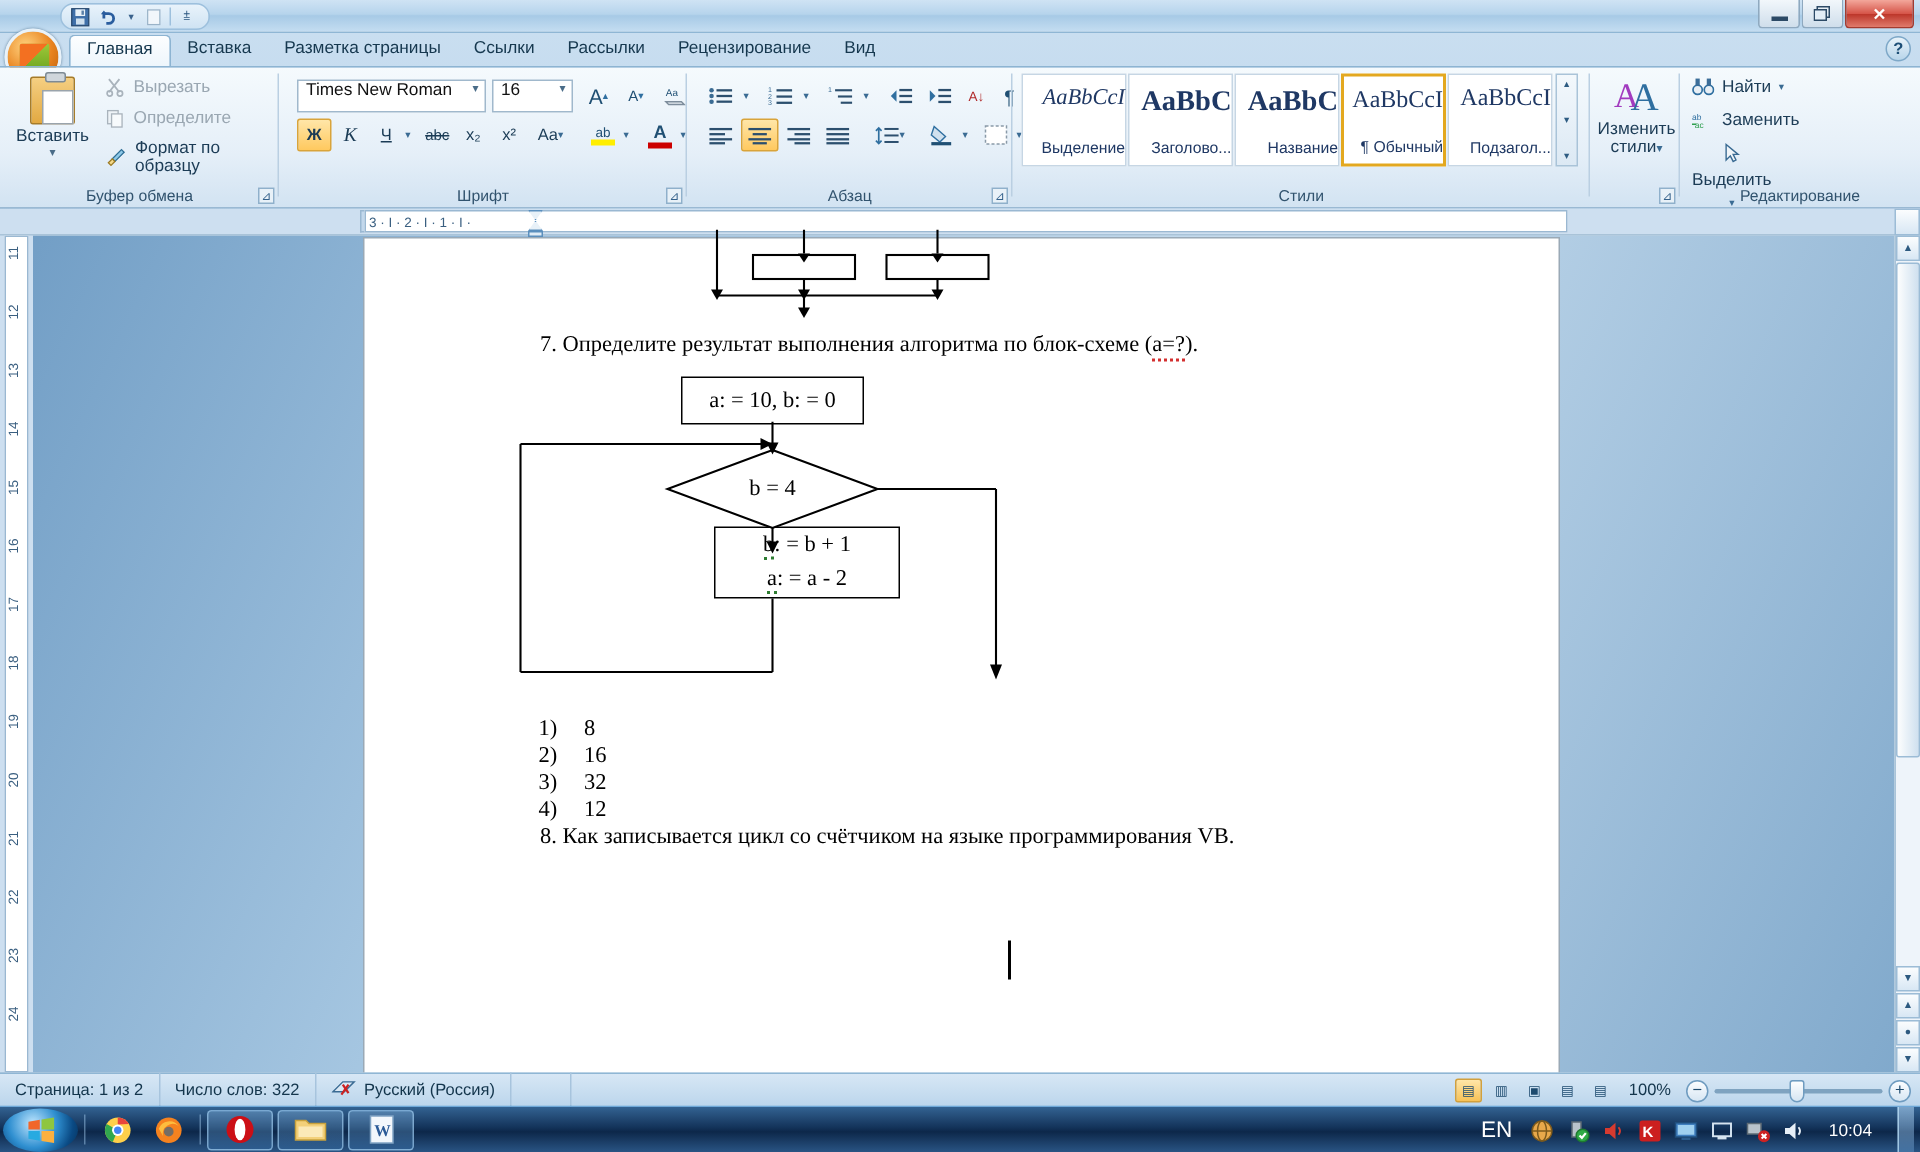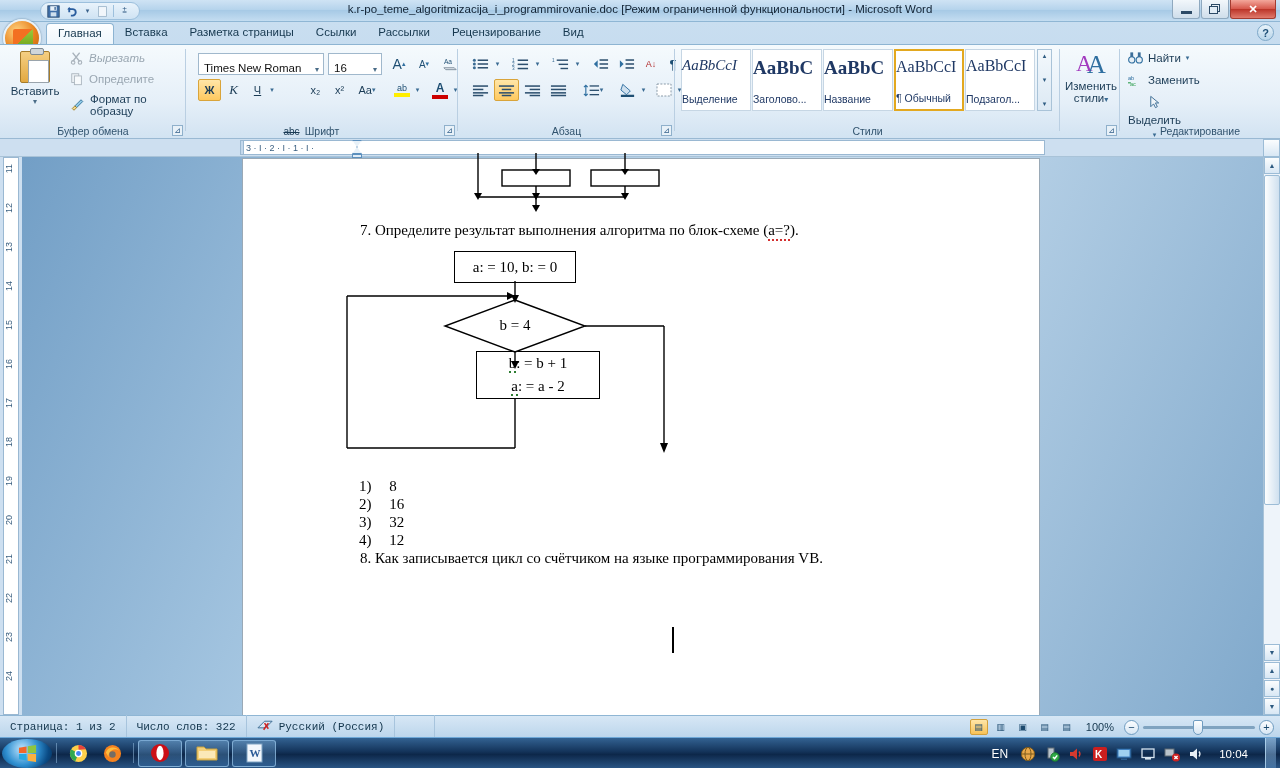--- a/index.html
+++ b/index.html
@@ -121,37 +121,37 @@
   }
   .paste-icon:after {
     content: ""; position: absolute; left: 7px; top: 8px; width: 19px; height: 21px;
     background: #fff; border: 1px solid #9aa4ac;
   }
   .small-cmd { position: absolute; display: flex; align-items: center; gap: 5px; }
 
   
   .ctl {
     position: absolute; background: #fff; border: 1px solid #a0b8cc;
-    display: flex; align-items: flex-end; font-size: 11.5px; color: #111;
+    display: flex; align-items: flex-start; font-size: 11.5px; color: #111;
   }
   .ctl .caret { margin-left: auto; margin-right: 4px; color: #4a6c88; font-size: 8px; }
   .sqbtn {
     position: absolute; width: 23px; height: 22px;
     display: flex; align-items: center; justify-content: center;
     font-size: 11px; color: #1a3b55;
   }
   .sqbtn.on {
     background: linear-gradient(to bottom,#ffe6a8,#ffc95f);
     border: 1px solid #d9a43a; border-radius: 2px;
   }
 
   
   .stylebox {
     position: absolute; top: 4px; width: 70px; height: 62px;
-    background: #fff; border: 1px solid #c6d6e4; text-align: left;
+    background: #fff; border: 1px solid #c6d6e4; text-align: right;
   }
   .stylebox.sel { border: 2px solid #e3a81f; box-shadow: inset 0 0 0 1px #fff; }
   .style-sample { margin-top: 7px; font-size: 15px; color: #1f3864; }
   .style-name { position: absolute; bottom: 5px; left: 0; width: 100%; font-size: 10.5px; color: #1f3864; }
   .gal-scroll {
     position: absolute; top: 4px; width: 15px; height: 62px;
     background: linear-gradient(to bottom,#f3f8fc,#dce9f4);
     border: 1px solid #a9c3d8;
     display: flex; flex-direction: column; justify-content: space-between; align-items: center;
     font-size: 7px; color: #2e5c82; padding: 2px 0;
@@ -217,21 +217,21 @@
   }
 
   
   .statusbar {
     position: absolute; left: 0; top: 715px; width: 1280px; height: 22px;
     background: linear-gradient(to bottom,#d7e7f5,#bcd6ec);
     border-top: 1px solid #8fb6d4;
     display: flex; align-items: center; font-size: 11px; color: #13354c;
   }
   .sb-item { padding: 12px 10px; height: 22px; display: flex; align-items: center; gap: 5px;
-    border-right: 1px solid #a7c4dd; font-family: Liberation Mono, monospace; }
+    border-right: 1px solid #a7c4dd; }
   .sb-right { position: absolute; right: 6px; top: 0; height: 22px; display: flex; align-items: center; gap: 4px; }
   .viewbtn { width: 18px; height: 16px; border: 1px solid transparent;
     display: flex; align-items: center; justify-content: center; font-size: 9px; color: #1d4a6e; }
   .viewbtn.on { background: linear-gradient(to bottom,#ffe6a8,#f7c257); border-color: #d2a03c; border-radius: 2px; }
   .zoomtrack { width: 112px; height: 3px; background: #7fa3c0; border-radius: 2px; position: relative; }
   .zoomthumb { position: absolute; left: 50px; top: -6px; width: 10px; height: 15px;
     background: linear-gradient(to bottom,#fdfefe,#d6e5f2); border: 1px solid #6f9cc0; border-radius: 2px 2px 5px 5px; }
   .circbtn { width: 15px; height: 15px; border-radius: 50%; border: 1px solid #6f9cc0;
     background: linear-gradient(to bottom,#fbfdff,#d7e6f3); display: flex; align-items: center;
     justify-content: center; font-size: 11px; color: #1d4a6e; line-height: 1; }
@@ -286,21 +286,20 @@
       </div>
       <div class="qat-btn" style="width:9px;color:#3a628c;font-size:7px;">▾</div>
       <div class="qat-btn">
         <svg width="13" height="13" viewBox="0 0 16 16">
             <rect x="3" y="2" width="10" height="12" fill="#f1f6fb" stroke="#9ab3c8"></rect>
           </svg>
       </div>
       <div class="qat-sep"></div>
       <div class="qat-btn" style="font-size:8px;color:#2a557f;">⩲</div>
     </div>
-    <div class="title-text">k.r-po_teme_algoritmizacija_i_programmirovanie.doc [Режим ограниченной функциональности] - Microsoft Word</div>
     <div class="sysbtns">
       <div class="sysbtn">
         <span style="display:inline-block;width:11px;height:3px;background:#2c4a66;margin-top:6px;"></span>
       </div>
       <div class="sysbtn">
         <svg width="12" height="11" viewBox="0 0 12 11">
             <rect x="2.5" y="0.5" width="8" height="7" fill="none" stroke="#2c4a66"></rect>
             <rect x="0.5" y="2.5" width="8" height="7" fill="#e2edf6" stroke="#2c4a66"></rect>
           </svg>
       </div>
@@ -325,21 +324,21 @@
     <div class="helpbtn">?</div>
 
     <div class="ribbon-body">
 
       <div class="group" style="left:0;width:186px;">
         <div class="paste-big">
           <div class="paste-icon"></div>
           <div class="lbl" style="margin-top:2px;">Вставить</div>
           <div class="lbl" style="font-size:8px;color:#4a6c88;">▾</div>
         </div>
-        <div class="small-cmd" style="left:70px;top:6px;font-style:italic;">
+        <div class="small-cmd" style="left:70px;top:6px;">
           <span class="btn-ico">
             <svg width="14" height="14" viewBox="0 0 16 16">
                 <path d="M3 2 L11 12 M11 2 L3 12" stroke="#a9b3bc" stroke-width="1.4" fill="none"></path>
                 <circle cx="3.6" cy="13" r="2" fill="none" stroke="#a9b3bc" stroke-width="1.3"></circle>
                 <circle cx="11.4" cy="13" r="2" fill="none" stroke="#a9b3bc" stroke-width="1.3"></circle>
               </svg>
           </span>
           <span class="lbl dim">Вырезать</span>
         </div>
         <div class="small-cmd" style="left:70px;top:27px;">
@@ -392,21 +391,21 @@
         <div class="sqbtn on" style="left:12px;top:34px;">
           <b>Ж</b>
         </div>
         <div class="sqbtn" style="left:36px;top:34px;">
           <i style="font-family:'Liberation Serif',serif;font-size:13px;">К</i>
         </div>
         <div class="sqbtn" style="left:60px;top:34px;">
           <u>Ч</u>
         </div>
         <div class="sqbtn" style="left:80px;top:34px;width:12px;font-size:7px;color:#3a6b93;">▾</div>
-        <div class="sqbtn" style="left:94px;top:34px;margin-top:41px;">
+        <div class="sqbtn" style="left:94px;top:34px;">
           <s style="font-size:10px;">abc</s>
         </div>
         <div class="sqbtn" style="left:118px;top:34px;">
           <span>x₂</span>
         </div>
         <div class="sqbtn" style="left:142px;top:34px;">
           <span>x²</span>
         </div>
         <div class="sqbtn" style="left:166px;top:34px;width:30px;">
           <span>Aa</span>
@@ -829,21 +828,21 @@
         </svg>
     </div>
     <div class="tb-task">
       <svg width="19" height="20" viewBox="0 0 19 20">
           <rect x="2" y="1" width="15" height="18" fill="#f2f7fc" stroke="#7fa3c4"></rect>
           <text x="4.5" y="14" font-size="11" font-family="Liberation Serif" fill="#2a5a97" font-weight="bold">W</text>
         </svg>
     </div>
 
     <div class="tray">
-      <div style="color:#fff;font-size:12px;padding-right:4px;">EN</div>
+      <div style="color:#fff;font-size:15px;padding-right:4px;">EN</div>
       <div class="tray-icon">
         <svg width="16" height="16" viewBox="0 0 16 16">
             <circle cx="8" cy="8" r="6.6" fill="#e8a84a" stroke="#7c5a1d"></circle>
             <ellipse cx="8" cy="8" rx="3" ry="6.6" fill="none" stroke="#7c5a1d"></ellipse>
             <line x1="1.5" y1="8" x2="14.5" y2="8" stroke="#7c5a1d"></line>
           </svg>
       </div>
       <div class="tray-icon">
         <svg width="16" height="16" viewBox="0 0 16 16">
             <rect x="4" y="2" width="6" height="10" fill="#b9c3cb" stroke="#5e6b75"></rect>

